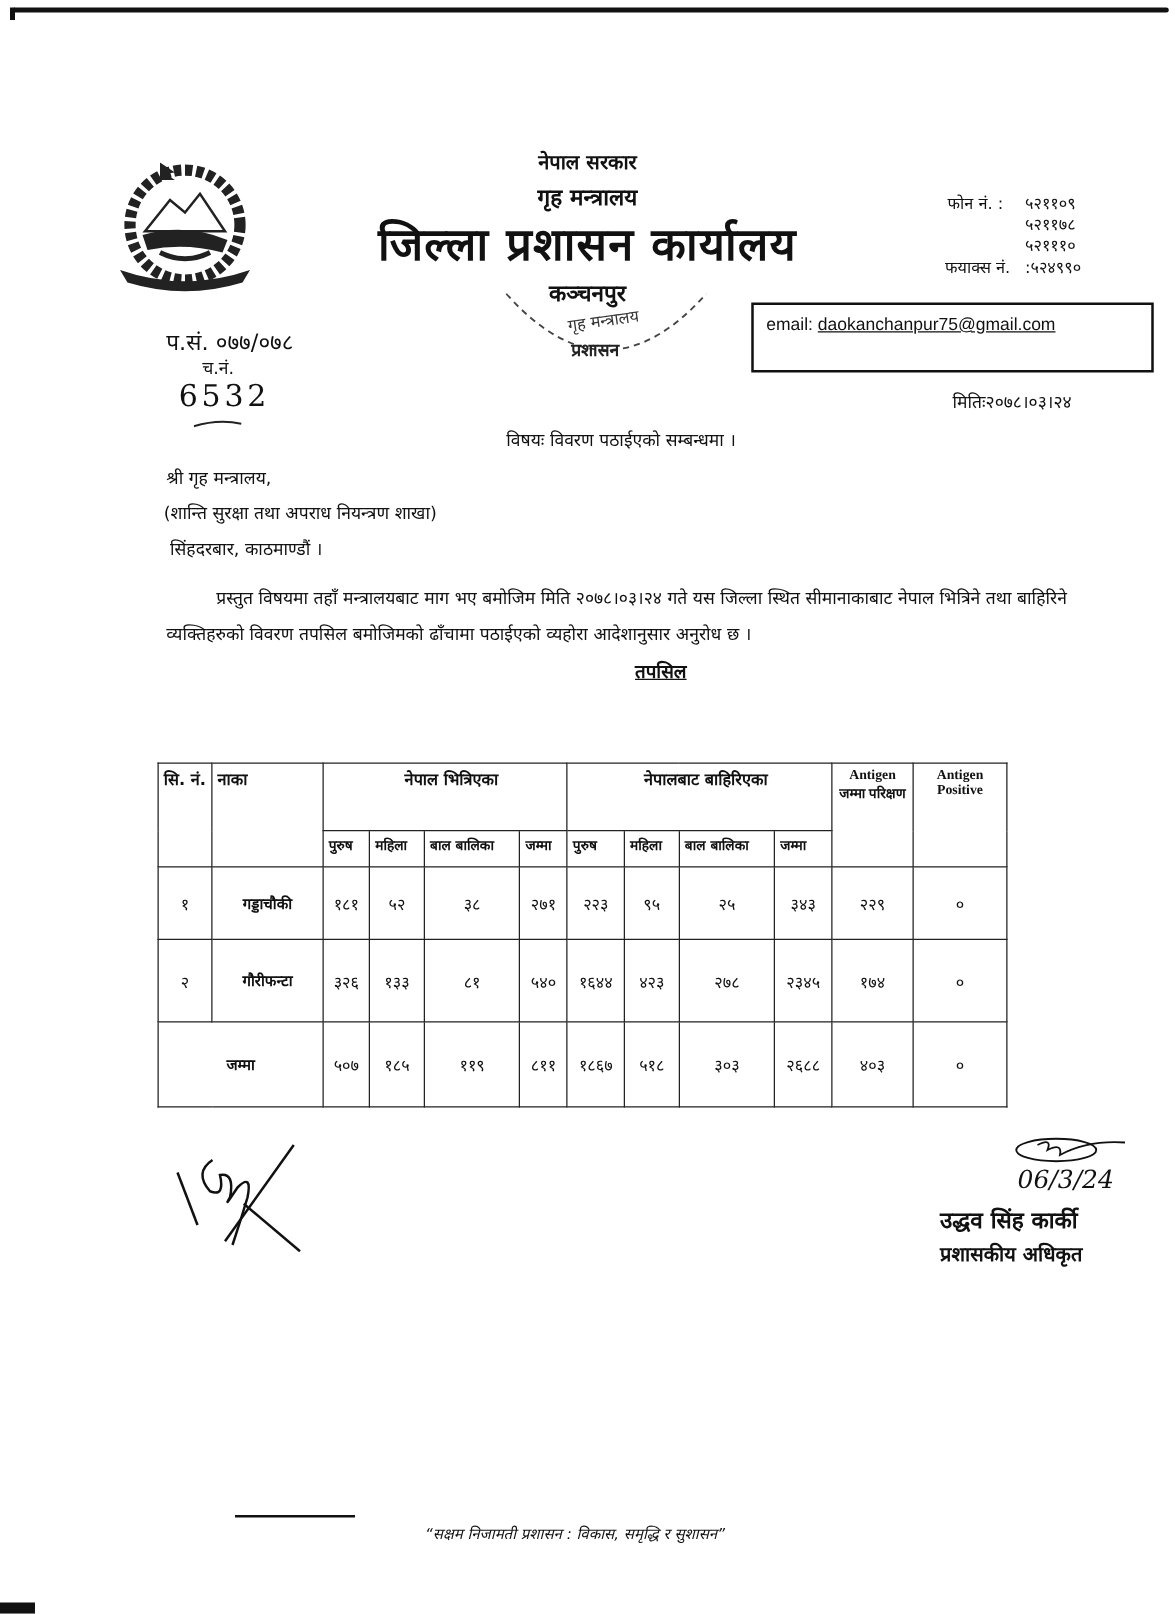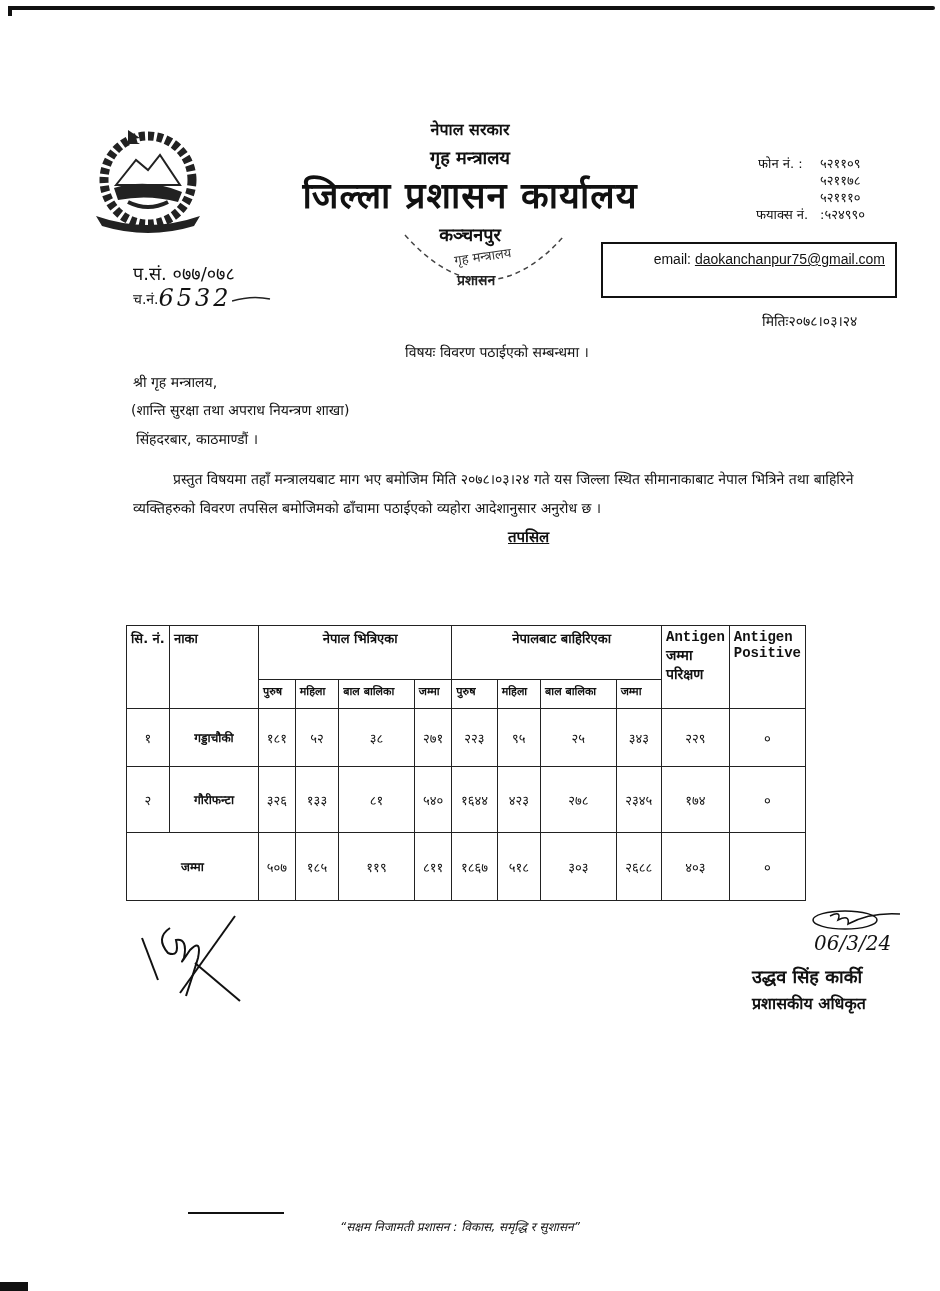--- a/index.html
+++ b/index.html
@@ -10,35 +10,35 @@
   .emblem { left:88px; top:130px; width:120px; height:110px; }
   .gov { left:0; width:940px; text-align:center; font-weight:bold; }
   .gov1 { top:118px; font-size:16px; }
   .gov2 { top:145px; font-size:18px; }
   .gov3 { top:170px; font-size:36px; letter-spacing:1px; font-family:"DejaVu Serif", serif; }
   .gov4 { top:222px; font-size:18px; }
   .stamp { left:395px; top:225px; width:180px; height:80px; }
   .phone { left:758px; top:155px; font-size:13px; line-height:17px; }
   .phone .row { display:flex; }
   .phone .lbl { width:62px; }
-  .contact-box { left:601px; top:242px; width:296px; height:56px; border:2px solid #111; box-sizing:border-box; text-align:right; padding:5px 10px; font-size:14px; line-height:21px; font-family:"Liberation Sans", sans-serif; }
+  .contact-box { left:601px; top:242px; width:322px; height:56px; border:2px solid #111; box-sizing:border-box; text-align:left; padding:5px 10px; font-size:14px; line-height:21px; font-family:"Liberation Sans", sans-serif; }
   .contact-box u { text-decoration:underline; }
   .refno { left:133px; top:261px; font-size:18px; }
-  .chano { left:133px; top:284px; font-size:14px; display:flex; align-items:center; }
-  .hand { font-family:"DejaVu Serif", serif; font-style:italic; font-size:24px; margin-left:0; letter-spacing:3px; }
+  .chano { left:133px; top:284px; font-size:14px; display:flex; align-items:center;flex-direction:column; }
+  .hand { font-family:"DejaVu Serif", serif; font-size:24px; margin-left:10px; letter-spacing:3px; }
   .date { left:762px; top:311px; font-size:14px; }
   .subject { left:405px; top:342px; font-size:14px; }
   .addr { left:133px; font-size:14px; }
   .para { left:133px; top:465px; width:745px; font-size:14px; line-height:29px; text-indent:40px; }
   .tapasil { left:508px; top:526px; font-size:15px; font-weight:bold; text-decoration:underline; }
-  table.data { position:absolute; left:126px; top:625px; width:680px; border-collapse:collapse; font-size:12px; }
+  table.data { position:absolute; left:126px; top:610px; width:680px; border-collapse:collapse; font-size:12px; }
   table.data td { border:1.5px solid #222; vertical-align:top; padding:3px 4px; }
   table.data td.c { text-align:center; vertical-align:middle; font-size:13px; }
   table.data .hdr-big { text-align:center; font-weight:bold; font-size:13px; height:47px;padding-left:14px; }
-  table.data .en { font-family:Liberation Mono, monospace; font-weight:bold; font-size:14px; }
+  table.data .en { font-family:Liberation Serif, serif; font-weight:bold; font-size:11px;text-align:center; }
   table.data .sub { font-size:11px; font-weight:bold; height:22px; }
   .sig-left { left:140px; top:908px; width:110px; height:95px; }
   .sig-right { left:800px; top:908px; width:125px; height:48px; }
   .signer { left:752px; top:963px; font-size:18px; font-weight:bold; line-height:27px; }
   .footline { left:188px; top:1212px; width:96px; height:2px; background:#111; }
   .motto { left:340px; top:1218px; font-size:12px; font-style:italic; }
   .btm { left:0; top:1282px; width:28px; height:9px; background:#111; }
 </style>
 </head>
 <body>

